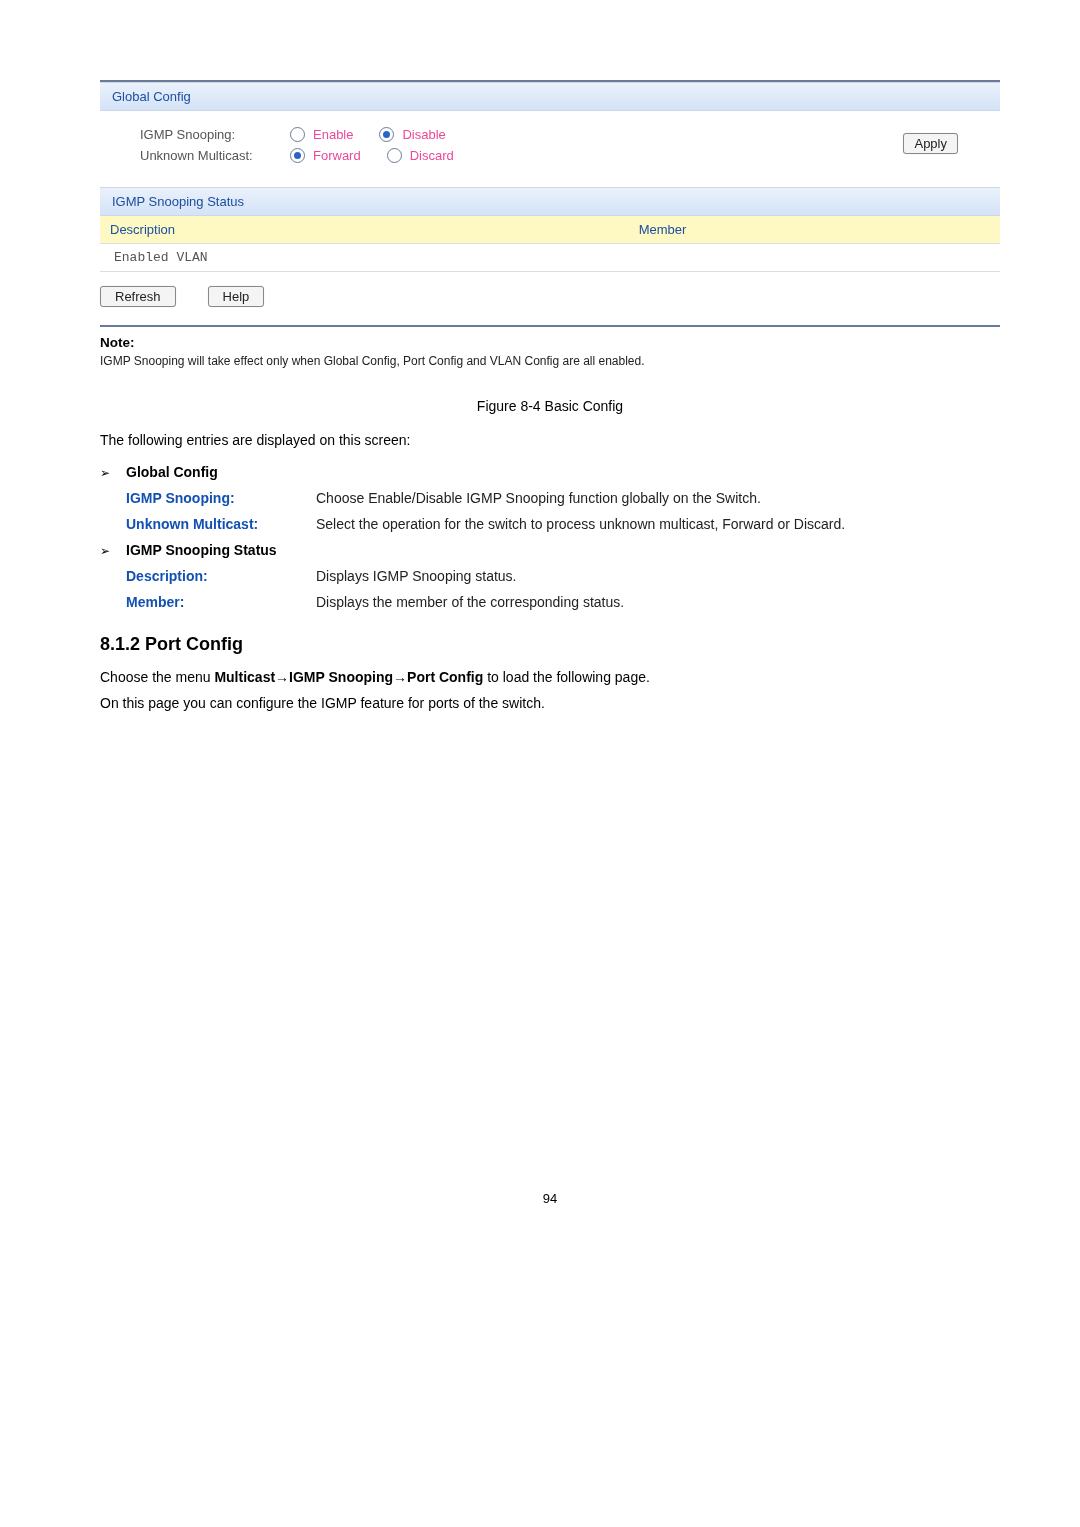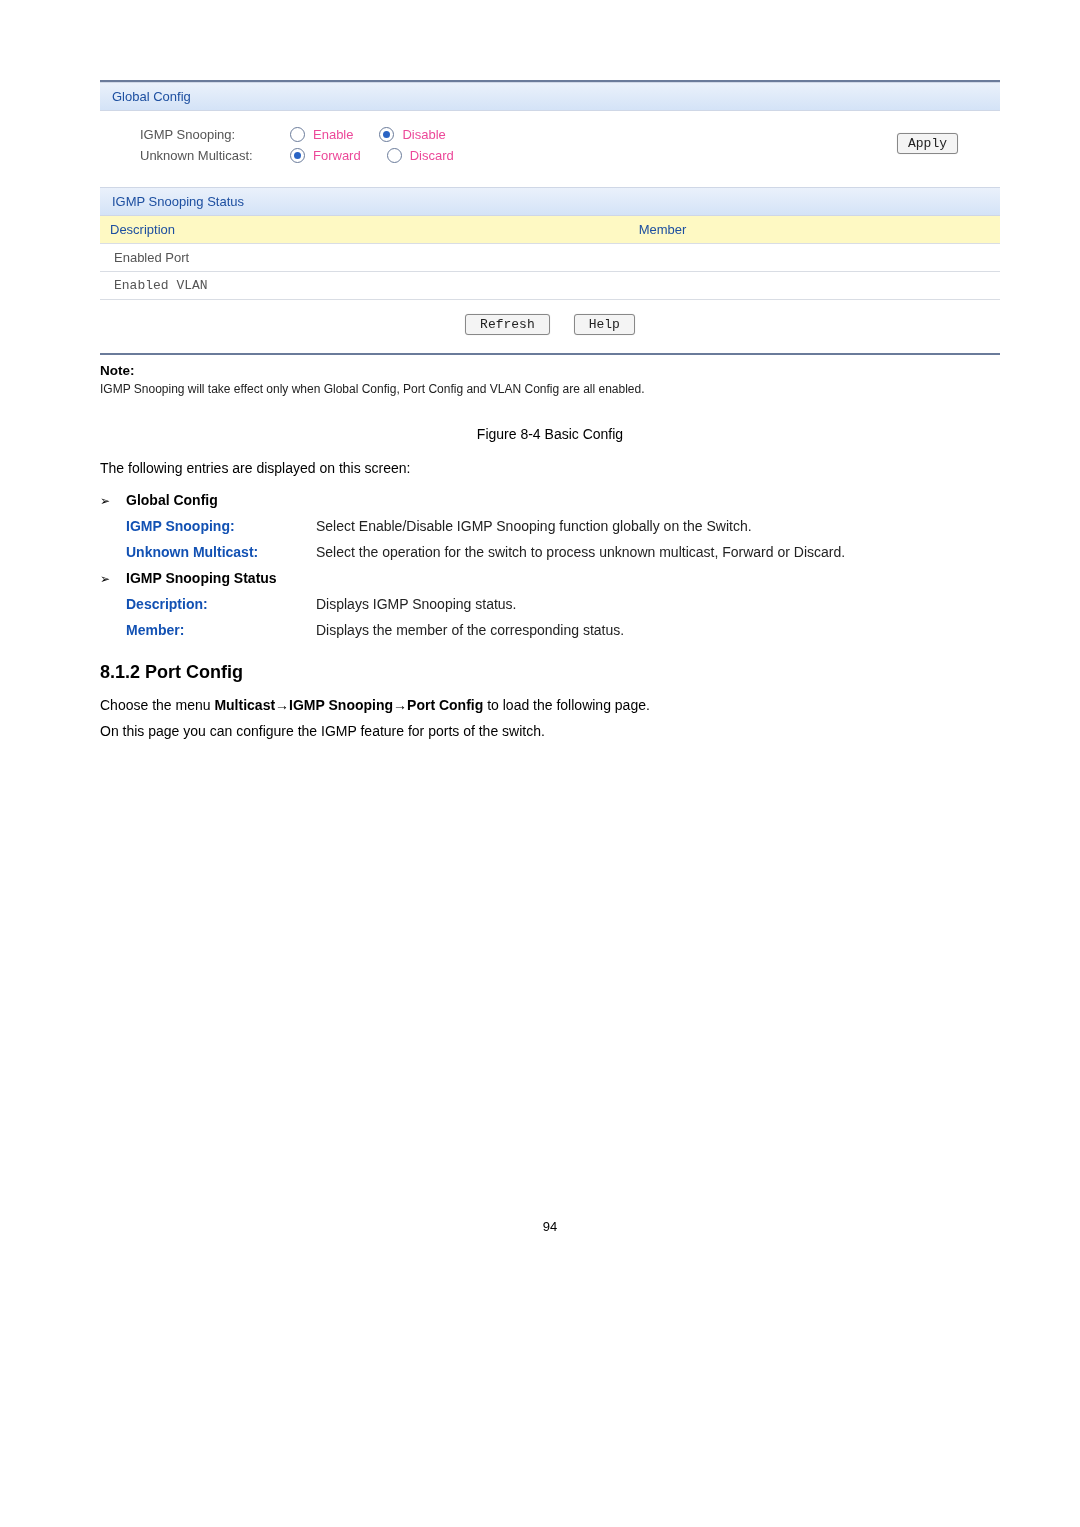--- a/index.html
+++ b/index.html
@@ -79,21 +79,20 @@
     padding-right: 30px;
   }
   .btn {
     font-size: 13px;
     border: 1px solid #888;
     background: #f4f4f4;
     padding: 2px 14px;
     border-radius: 3px;
     color: #222;
     box-shadow: 0 0 1px rgba(0,0,0,0.2);
-    font-family: Liberation Mono, monospace;
   }
   .btn.apply-btn { padding: 2px 10px; }
 
   .status-table {
     width: 100%;
     border-collapse: collapse;
     font-size: 13px;
   }
   .status-head th {
     font-weight: normal;
@@ -107,22 +106,21 @@
     padding: 6px 14px;
     border-top: 1px solid #d9dde4;
     color: #555;
   }
   .status-table tbody tr:last-child td {
     border-bottom: 1px solid #d9dde4;
     font-family: Liberation Mono, monospace;
   }
   .btn-row {
     display: flex;
-    justify-content: center;
-    gap: 24px;
+    gap: 32px;
     padding: 14px 0 18px 0;
   }
   .panel-end-rule {
     border-top: 2px solid #6a7b9a;
     margin: 0 0 8px 0;
   }
 
   
   .note-label { font-weight: bold; font-size: 13.5px; margin-top: 6px; }
   .note-text { font-size: 12px; color: #222; margin-top: 4px; }
@@ -213,24 +211,20 @@
     <div class="panel-section-header">IGMP Snooping Status</div>
     <table class="status-table">
       <thead class="status-head">
         <tr>
           <th style="width:25%;">Description</th>
           <th>Member</th>
         </tr>
       </thead>
       <tbody>
         <tr>
-          <td>Enabled Port</td>
-          <td></td>
-        </tr>
-        <tr>
           <td>Enabled VLAN</td>
           <td></td>
         </tr>
       </tbody>
     </table>
     <div class="btn-row">
       <button class="btn">Refresh</button>
       <button class="btn">Help</button>
     </div>
     <div class="panel-end-rule"></div>
@@ -243,21 +237,21 @@
 
   <div class="intro-line">The following entries are displayed on this screen:</div>
 
   <div class="bullet-row">
     <div class="bullet-icon">➢</div>
     <div class="bullet-title">Global Config</div>
   </div>
   <div class="def-list">
     <div class="def-row">
       <div class="def-term">IGMP Snooping:</div>
-      <div class="def-desc">Select Enable/Disable IGMP Snooping function globally on the Switch.</div>
+      <div class="def-desc">Choose Enable/Disable IGMP Snooping function globally on the Switch.</div>
     </div>
     <div class="def-row">
       <div class="def-term">Unknown Multicast:</div>
       <div class="def-desc">Select the operation for the switch to process unknown multicast, Forward or Discard.</div>
     </div>
   </div>
 
   <div class="bullet-row">
     <div class="bullet-icon">➢</div>
     <div class="bullet-title">IGMP Snooping Status</div>

